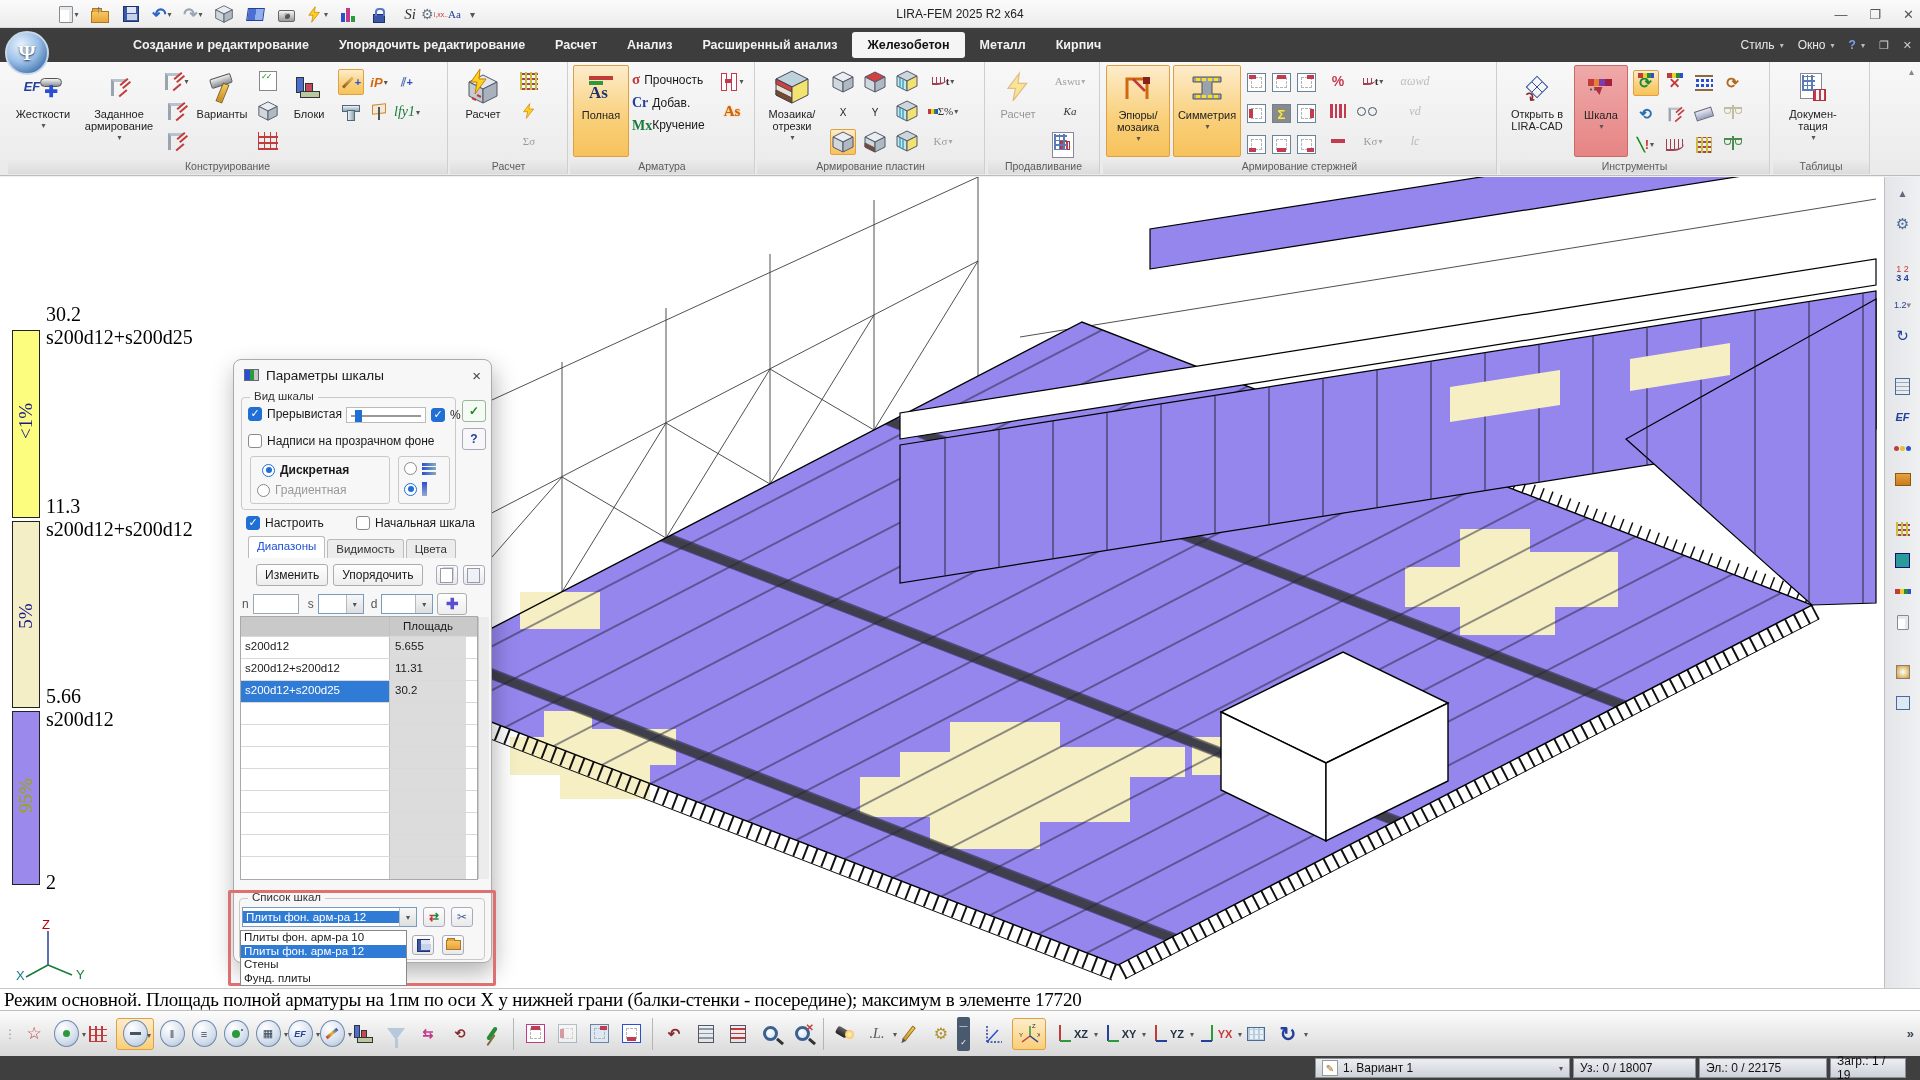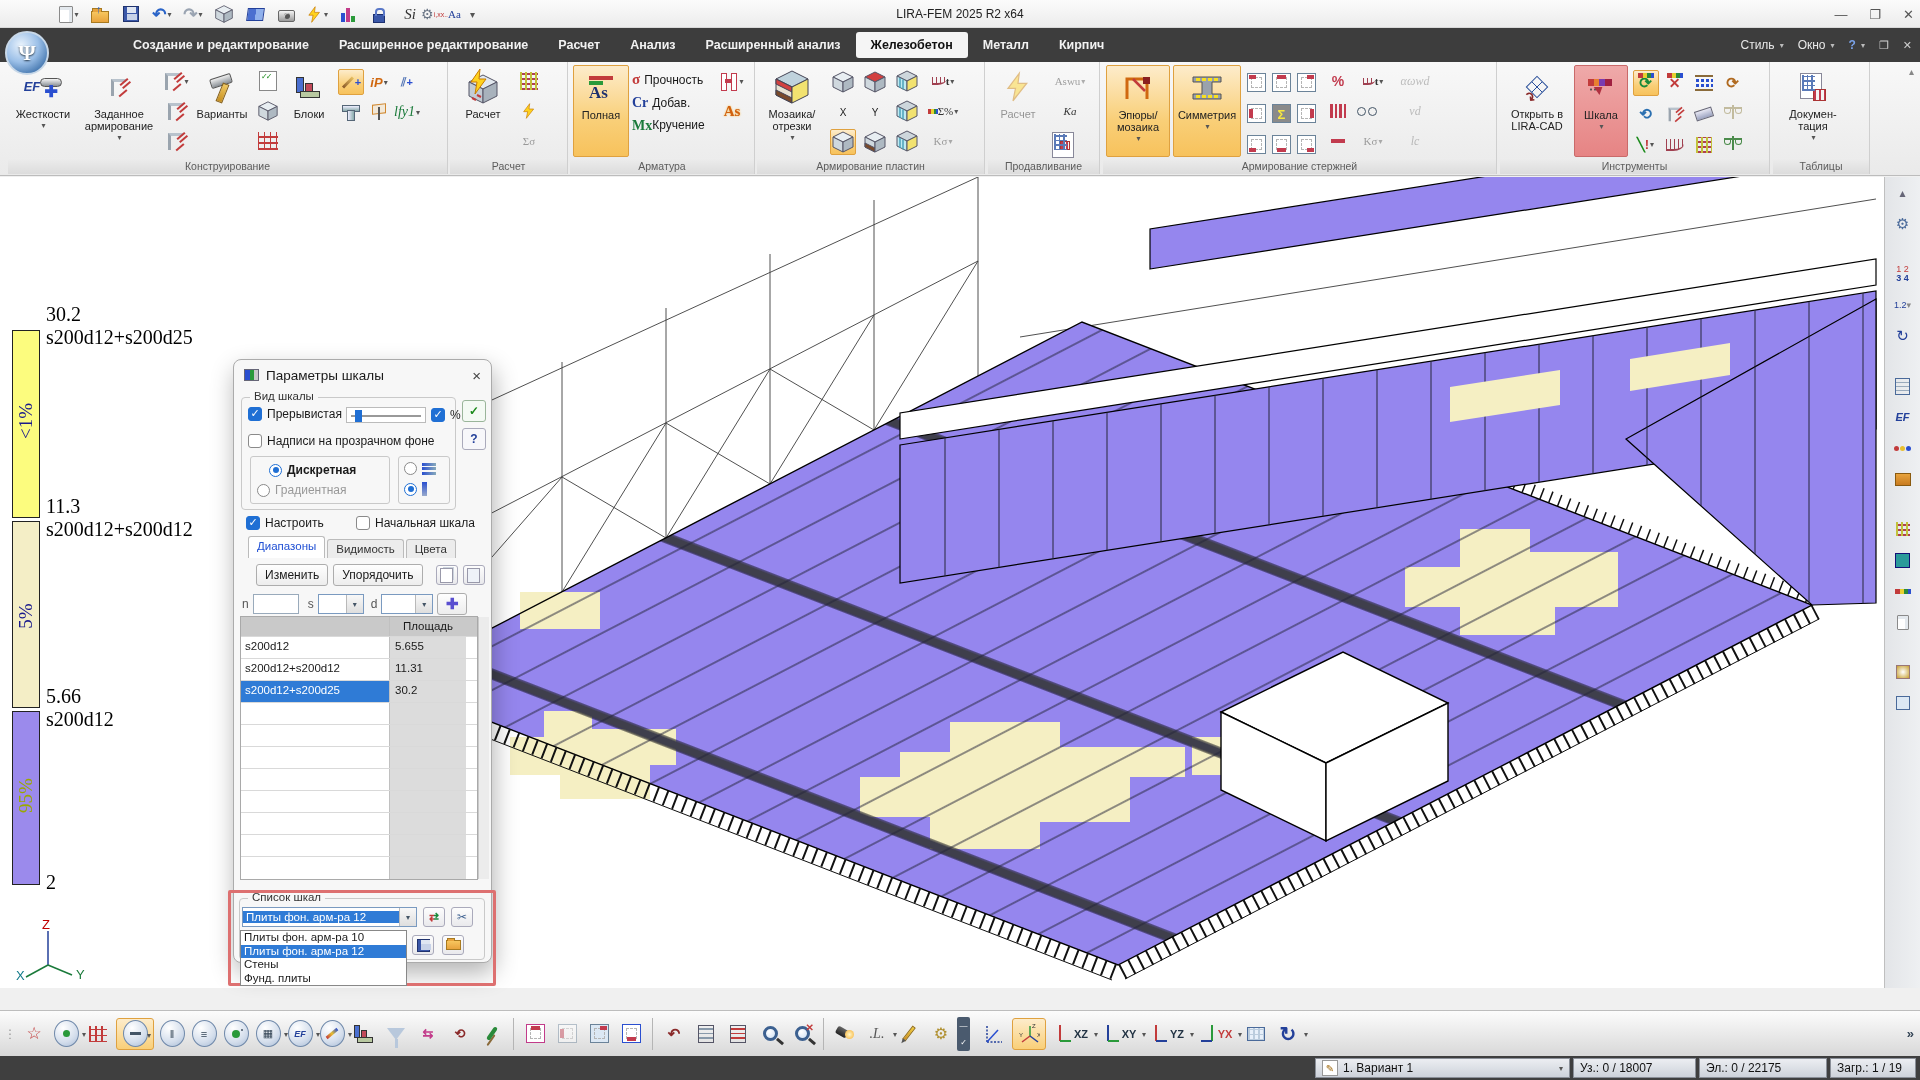--- a/index.html
+++ b/index.html
@@ -320,21 +320,21 @@
       <span>—</span>
       <span>❐</span>
       <span>✕</span>
     </div>
   </div>
 
   <div class="tabrow">
     <div class="applogo">Ψ</div>
     <div class="tabs">
       <span class="tab">Создание и редактирование</span>
-      <span class="tab">Расширенное редактирование</span>
+      <span class="tab">Упорядочить редактирование</span>
       <span class="tab">Расчет</span>
       <span class="tab">Анализ</span>
       <span class="tab">Расширенный анализ</span>
       <span class="tab active">Железобетон</span>
       <span class="tab">Металл</span>
       <span class="tab">Кирпич</span>
     </div>
     <div class="tabmenus">
       <span class="mi">
           <span>Стиль</span>
@@ -895,21 +895,21 @@
               <i class="hd"></i>
             </span>
           <span class="cb on"></span>
           <span>%</span>
         </div>
         <div class="dl-row" style="left:6px;top:36px;">
           <span class="cb"></span>
           <span>Надписи на прозрачном фоне</span>
         </div>
         <div class="grpbox" style="left:8px;top:58px;width:140px;height:48px;border-radius:3px;">
-          <div class="dl-row" style="left:18px;top:6px;justify-content:space-between;">
+          <div class="dl-row" style="left:11px;top:6px;justify-content:space-between;">
             <span class="rd on"></span>
             <span style="font-weight:bold">Дискретная</span>
           </div>
           <div class="dl-row" style="left:6px;top:26px;color:#999;">
             <span class="rd"></span>
             <span>Градиентная</span>
           </div>
         </div>
         <div class="grpbox" style="left:156px;top:58px;width:52px;height:48px;border-radius:3px;">
           <div class="dl-row" style="left:5px;top:5px;">
@@ -1102,20 +1102,21 @@
       <span class="rgap"></span>
       <span class="rbtn">
           <span style="width:14px;height:14px;display:inline-block;background:radial-gradient(#fff,#c8a030);border:1px solid #977"></span>
         </span>
       <span class="rbtn">
           <span style="width:14px;height:14px;display:inline-block;border:1.5px solid #4a6a9a;background:#dce8f4"></span>
         </span>
     </div>
   </div>
 
+  <div class="msgbar">Режим основной. Площадь полной арматуры на 1пм по оси X у нижней грани (балки-стенки - посередине); максимум в элементе 17720</div>
 
   <div class="toolbar">
     <span style="color:#999;letter-spacing:-1px;margin-right:3px;">⋮</span>
     <span class="tb">
         <span class="star">☆</span>
       </span>
     <span class="tb">
         <span class="ell">
           <i style="width:7px;height:7px;border-radius:50%;background:#2a9a3a"></i>
         </span>
@@ -1291,21 +1292,21 @@
 
   <div class="statusbar">
     <span style="width:1315px;"></span>
     <span class="sfield" style="width:255px;">
       <span class="pen">✎</span>
       <span>1. Вариант 1</span>
       <span class="car">▾</span>
     </span>
     <span class="sfield" style="width:123px;">Уз.: 0 / 18007</span>
     <span class="sfield" style="width:128px;">Эл.: 0 / 22175</span>
-    <span class="sfield" style="width:86px;">Загр.: 1 / 19</span>
+    <span class="sfield" style="width:76px;">Загр.: 1 / 19</span>
   </div>
 
 </div>
 
 <svg width="0" height="0" style="position:absolute">
   <defs>
     <symbol id="bolt" viewBox="0 0 24 24">
         <polygon points="13,1 4,13 10,13 8,23 19,9 12,9" fill="#ffd21e" stroke="#c87b00" stroke-width="1"></polygon>
       </symbol>
     <symbol id="boltcube" viewBox="0 0 34 36">

